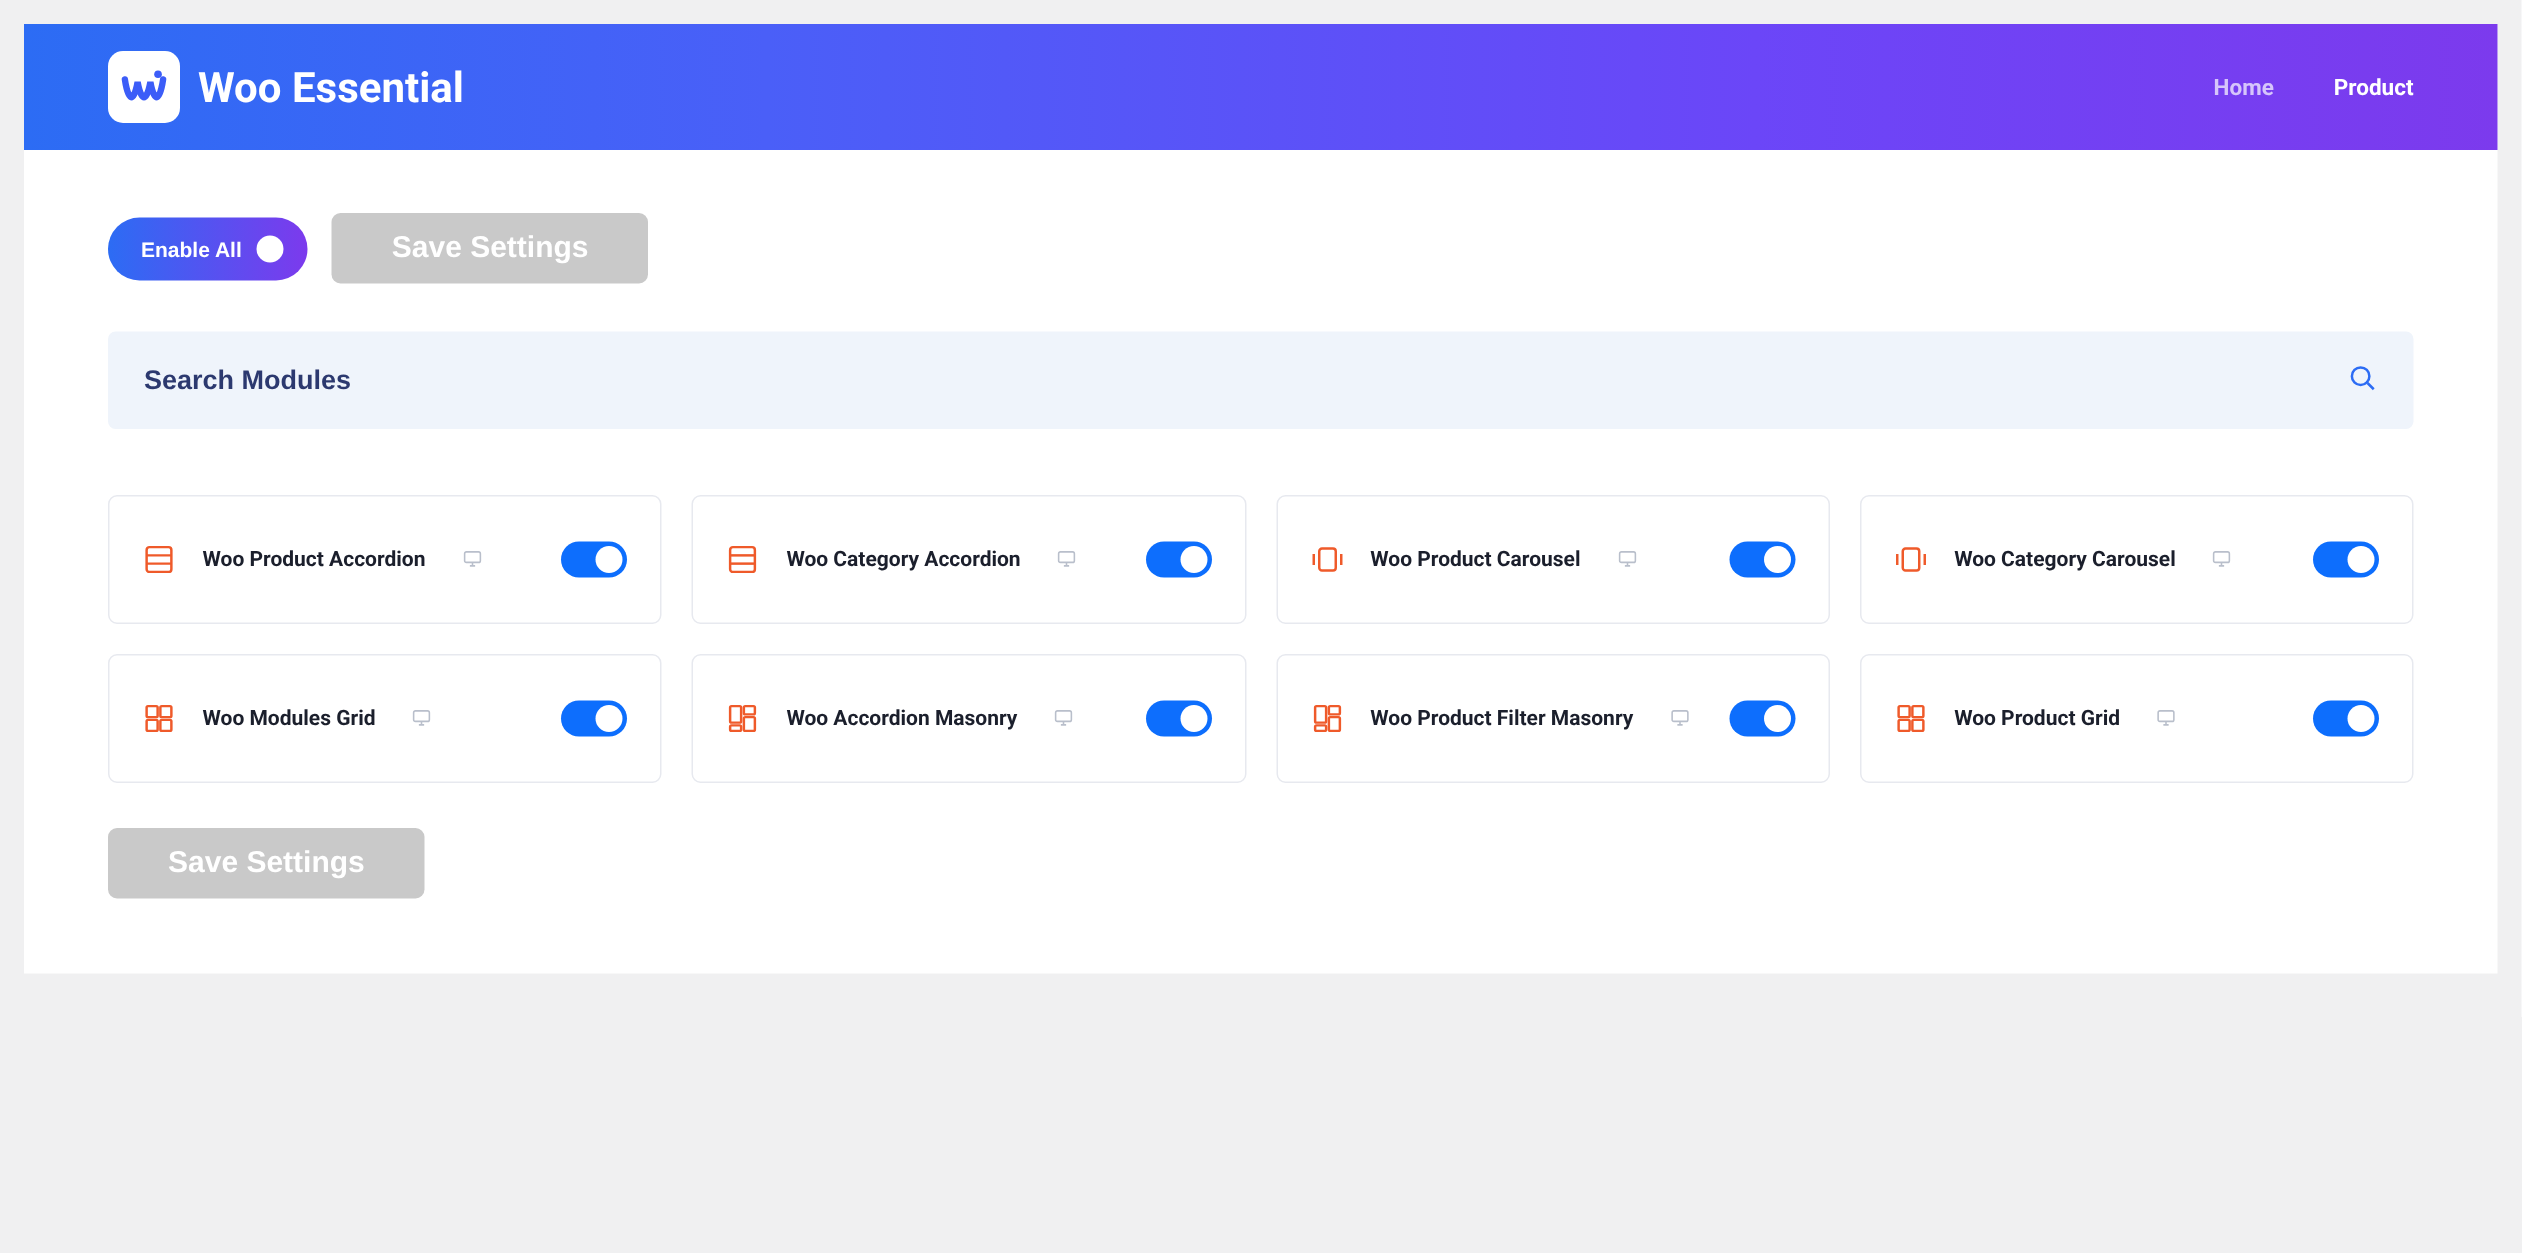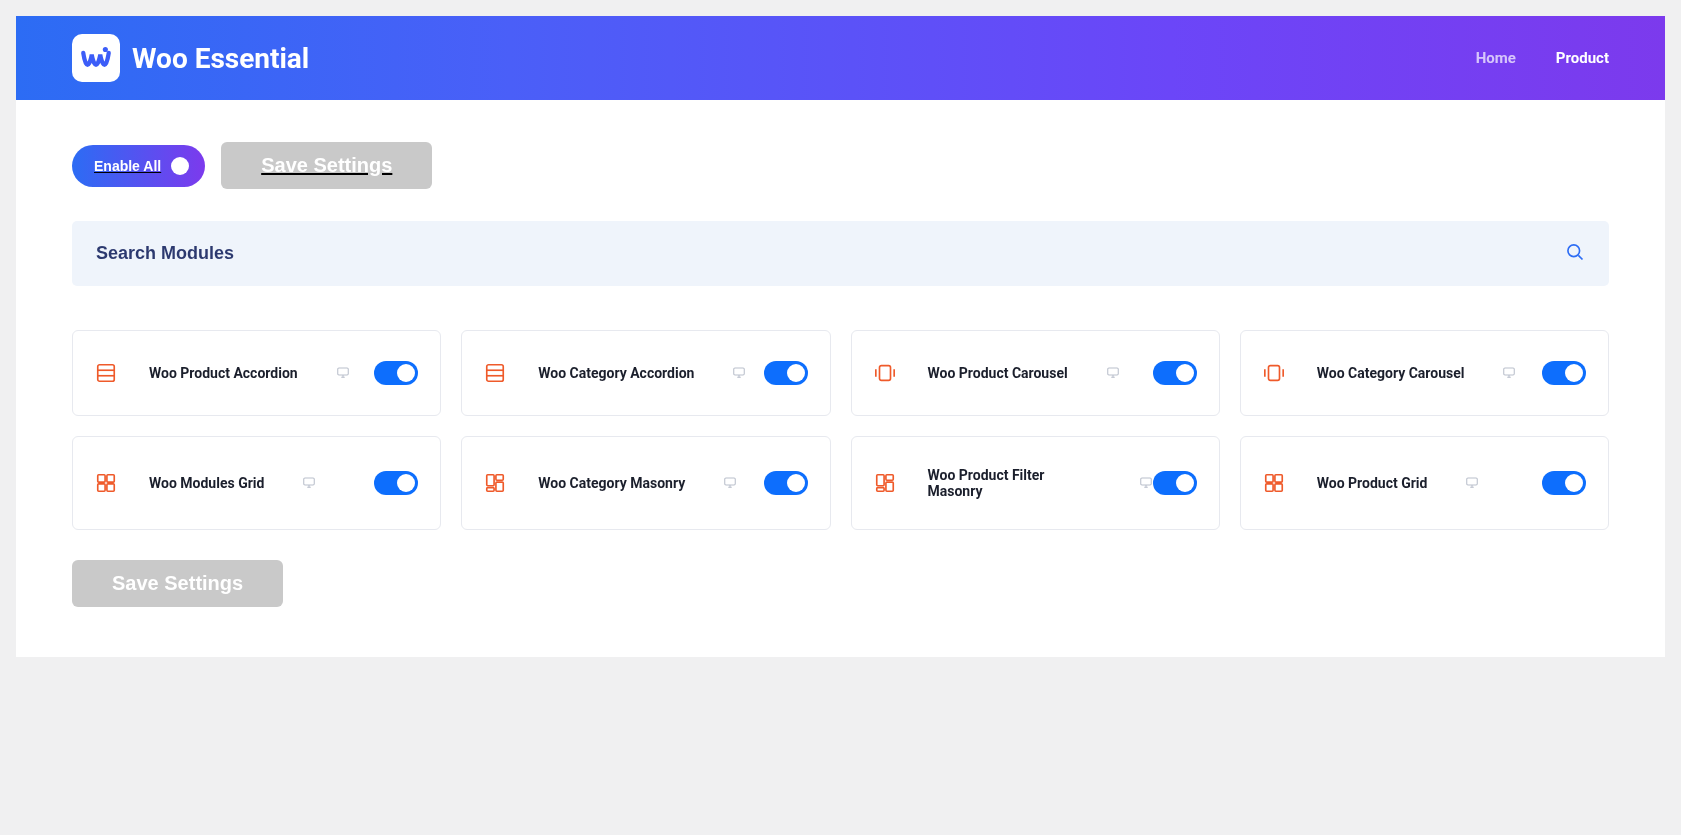--- a/index.html
+++ b/index.html
@@ -33,21 +33,21 @@
     .brand-title { color: #fff; font-size: 28px; font-weight: 700; }
     .nav { display: flex; gap: 40px; }
     .nav a {
       color: rgba(255,255,255,0.7);
       text-decoration: none;
       font-weight: 700;
       font-size: 15px;
     }
     .nav a.active { color: #fff; }
     .content { padding: 42px 56px 50px; }
-    .top-actions { display: flex; gap: 16px; align-items: center; margin-bottom: 32px; text-decoration: underline; }
+    .top-actions { display: flex; gap: 16px; align-items: center; margin-bottom: 32px; }
     .enable-all-btn {
       background: linear-gradient(90deg, #2c6cf4 0%, #7c3aed 100%);
       color: #fff;
       border: none;
       border-radius: 999px;
       padding: 12px 16px 12px 22px;
       font-weight: 700;
       font-size: 14px;
       display: flex;
       align-items: center;
@@ -94,21 +94,21 @@
       margin-bottom: 30px;
     }
     .module-card {
       border: 1px solid #e7e9ef;
       border-radius: 6px;
       padding: 30px 22px;
       display: flex;
       align-items: center;
       justify-content: space-between;
     }
-    .module-left { display: flex; align-items: center; gap: 32px; }
+    .module-left { display: flex; align-items: center; gap: 18px; }
     .module-icon {
       width: 22px; height: 22px;
       color: #ef5a2a;
       flex-shrink: 0;
     }
     .module-label {
       font-weight: 700;
       font-size: 14px;
       color: #1b1f2c;
     }
@@ -267,21 +267,21 @@
           </div>
         </div>
         <div class="module-card">
           <div class="module-left">
             <span class="module-icon"><svg viewBox="0 0 24 24" fill="none" stroke="#ef5a2a" stroke-width="1.8">
                 <rect x="3" y="3" width="8" height="12" rx="1"></rect>
                 <rect x="13" y="3" width="8" height="6" rx="1"></rect>
                 <rect x="3" y="17" width="8" height="4" rx="1"></rect>
                 <rect x="13" y="11" width="8" height="10" rx="1"></rect>
               </svg></span>
-            <span class="module-label">Woo Category Masonry</span>
+            <span class="module-label">Woo Accordion Masonry</span>
             <span class="demo-ico"><svg width="14" height="14" viewBox="0 0 24 24" fill="none" stroke="currentColor" stroke-width="1.8">
                 <rect x="3" y="5" width="18" height="12" rx="2"></rect>
                 <line x1="9" y1="21" x2="15" y2="21"></line>
                 <line x1="12" y1="17" x2="12" y2="21"></line>
               </svg></span>
           </div>
           <div class="switch">
             <div class="knob"></div>
           </div>
         </div>

